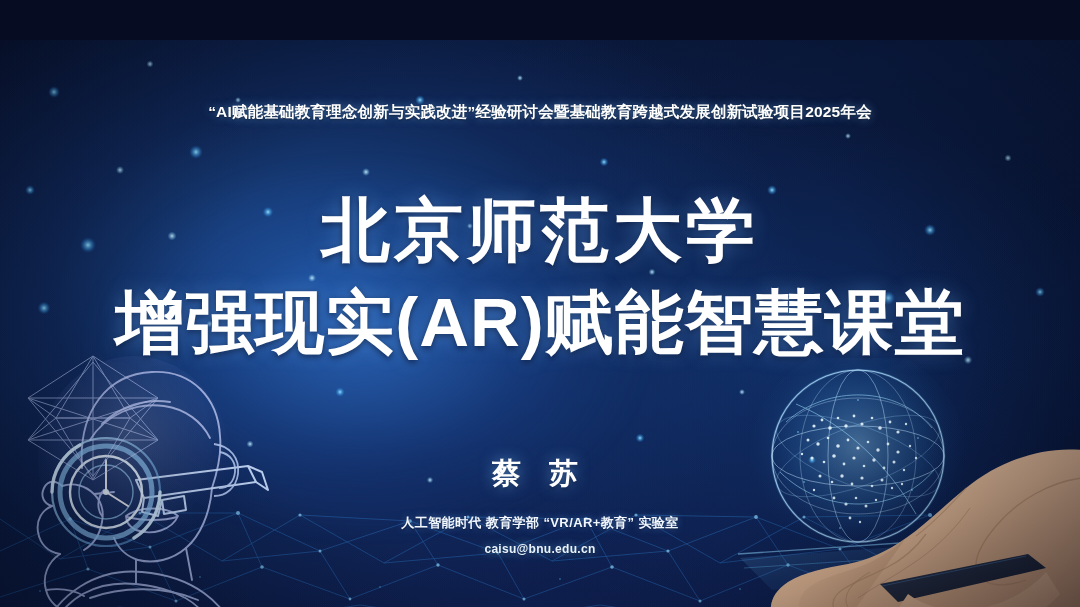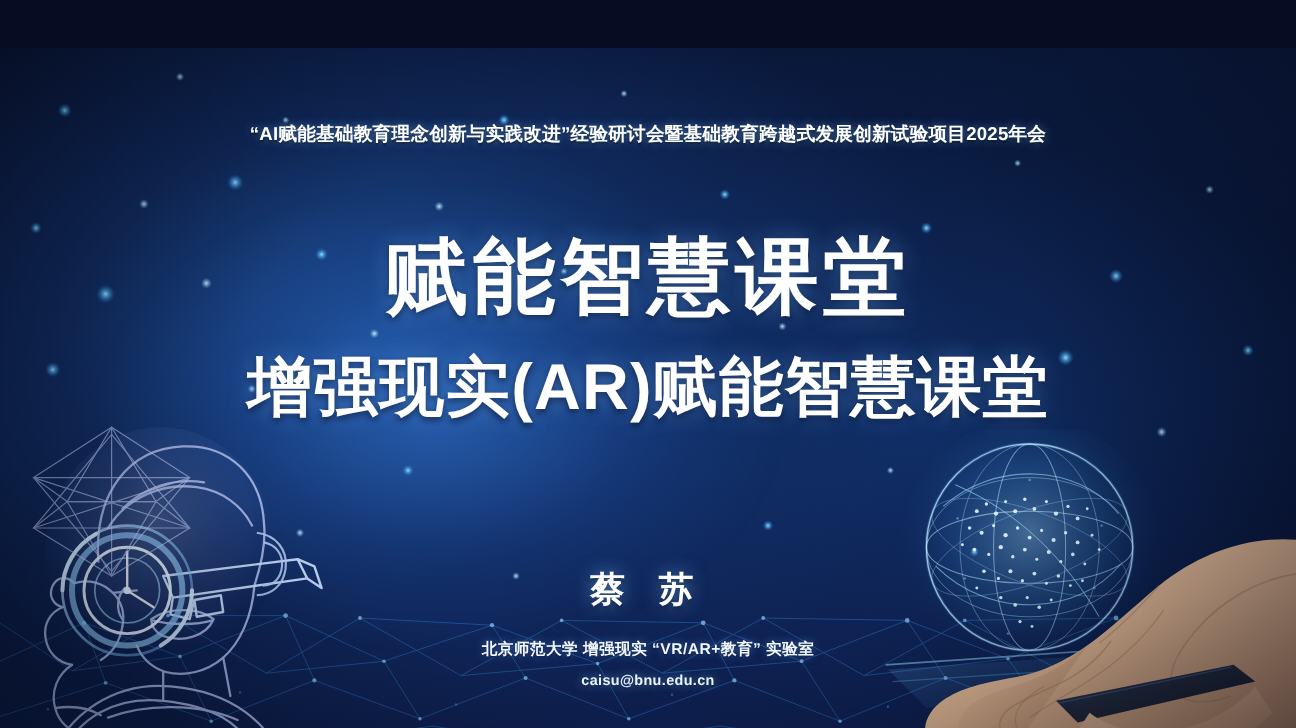--- a/index.html
+++ b/index.html
@@ -39,24 +39,24 @@
     text-shadow:0 0 8px rgba(120,190,255,0.55), 0 1px 2px rgba(0,0,0,0.7);
   }
 
   
   #title-block { position:absolute; top:150px; left:0; width:1080px; text-align:center; z-index:30; }
   .title-line {
     color:#ffffff; font-weight:bold; white-space:nowrap;
     text-shadow:0 0 18px rgba(110,180,255,0.45), 0 2px 6px rgba(0,10,40,0.85);
   }
   #title-line-1 { font-size:69px; line-height:82px; letter-spacing:4px; }
-  #title-line-2 { font-size:54px; line-height:86px; letter-spacing:1px; margin-top:8px; }
+  #title-line-2 { font-size:69px; line-height:86px; letter-spacing:1px; margin-top:8px; }
 
   
-  #speaker-block { position:absolute; top:432px; left:0; width:1080px; text-align:center; z-index:30; }
+  #speaker-block { position:absolute; top:414px; left:0; width:1080px; text-align:center; z-index:30; }
   #speaker-name {
     font-size:29px; font-weight:bold; color:#ffffff; letter-spacing:10px;
     text-shadow:0 0 14px rgba(120,190,255,0.6), 0 2px 4px rgba(0,10,40,0.8);
   }
   .affil {
     font-size:13px; font-weight:bold; color:#f2f7ff; letter-spacing:0.4px;
     text-shadow:0 0 7px rgba(110,180,255,0.5), 0 1px 2px rgba(0,8,30,0.8);
   }
   #affil-1 { margin-top:20px; }
   #affil-2 { margin-top:9px; }
@@ -403,23 +403,23 @@
     </g>
   </svg>
 
   <div id="vignette"></div>
 
   <div id="header-bar">
     <span id="header-text">“AI赋能基础教育理念创新与实践改进”经验研讨会暨基础教育跨越式发展创新试验项目2025年会</span>
   </div>
 
   <div id="title-block">
-    <div class="title-line" id="title-line-1">赋能智慧课堂</div>
+    <div class="title-line" id="title-line-1">北京师范大学</div>
     <div class="title-line" id="title-line-2">增强现实(AR)赋能智慧课堂</div>
   </div>
 
   <div id="speaker-block">
     <div id="speaker-name">蔡  苏</div>
-    <div class="affil" id="affil-1">北京师范大学 增强现实 “VR/AR+教育” 实验室</div>
+    <div class="affil" id="affil-1">人工智能时代 教育学部 “VR/AR+教育” 实验室</div>
     <div id="speaker-email">caisu@bnu.edu.cn</div>
   </div>
 
 </div>
 
 </body></html>

